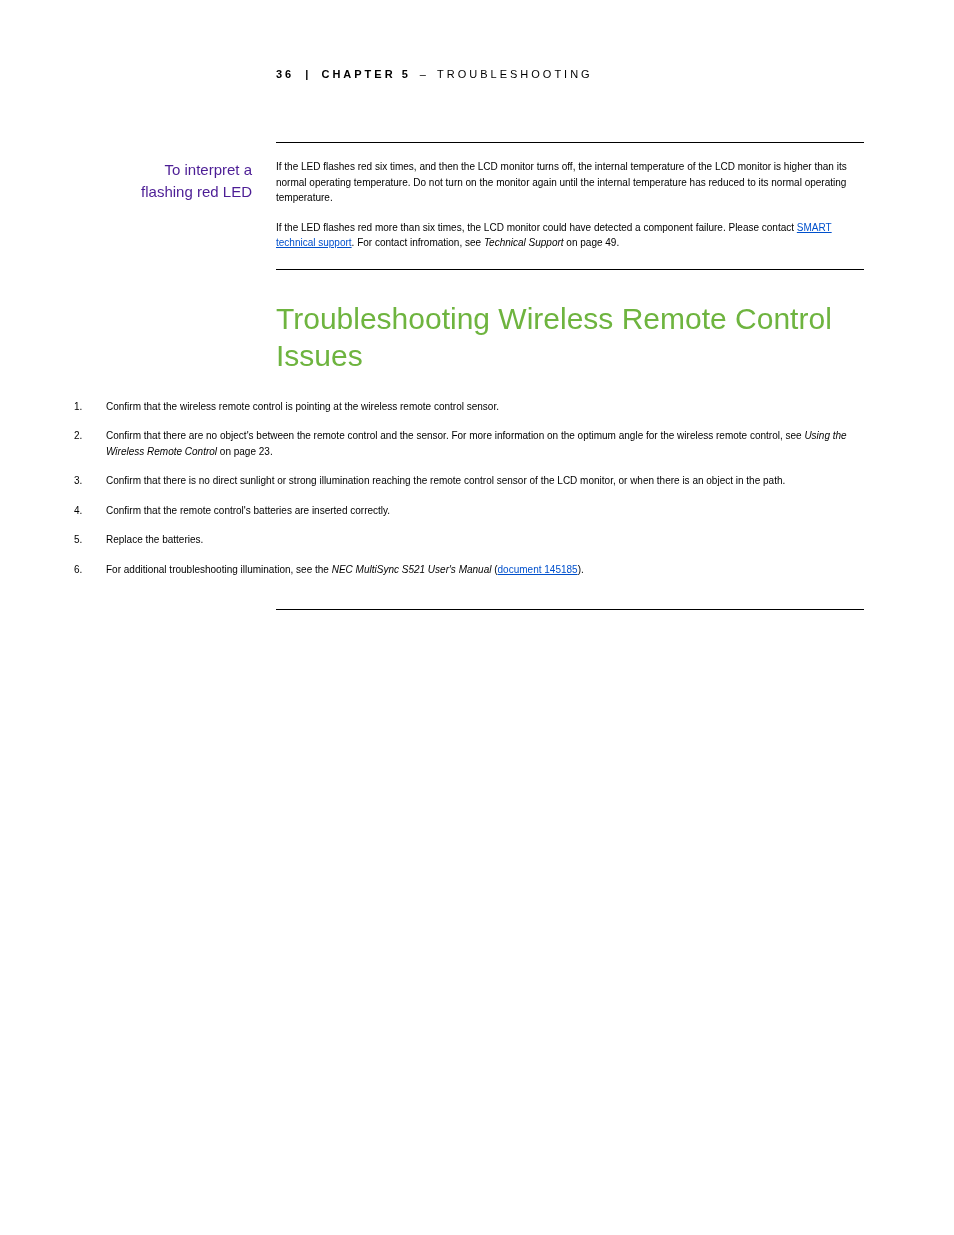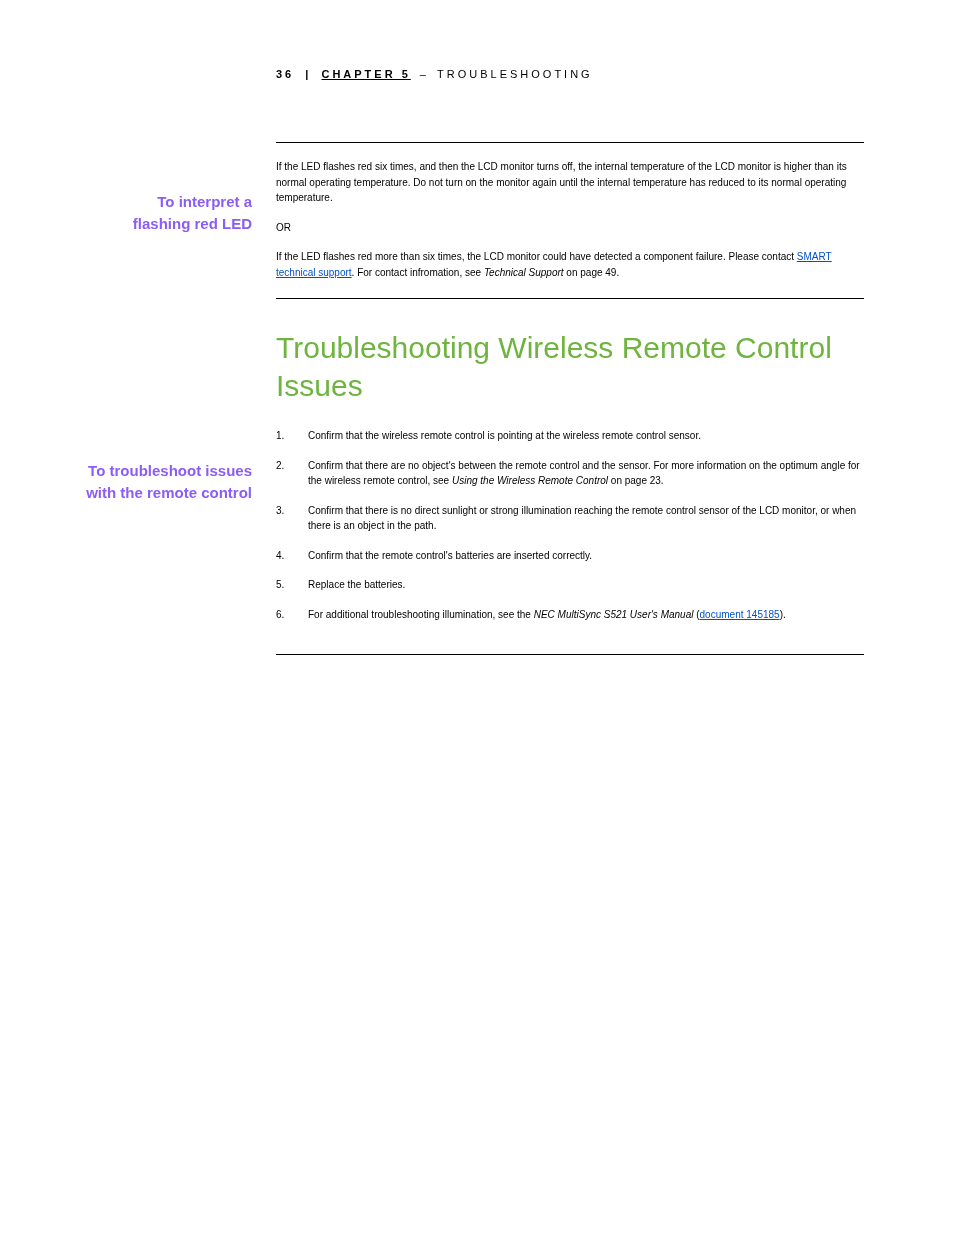--- a/index.html
+++ b/index.html
@@ -16,43 +16,42 @@
   }
   .header-line {
     font-size: 11px;
     letter-spacing: 2px;
     margin-left: 202px;
     margin-bottom: 62px;
     color: #000;
   }
   .header-line .pnum { font-weight: bold; letter-spacing: 3px; }
   .header-line .sep { margin: 0 6px; font-weight: bold; }
-  .header-line .chap { font-weight: bold; letter-spacing: 3px; text-decoration: underline; }
+  .header-line .chap { font-weight: bold; letter-spacing: 3px; }
   .header-line .dash { margin: 0 4px; }
   .header-line .tail { letter-spacing: 3px; }
   hr.rule {
     border: none;
     border-top: 1px solid #000;
     margin-left: 202px;
     margin-right: 0;
   }
   .block {
     display: flex;
     margin-top: 16px;
   }
   .sidehead {
     width: 202px;
     flex: 0 0 202px;
     text-align: right;
     padding-right: 24px;
-    font-weight: bold;
+    font-weight: normal;
     font-size: 15px;
     line-height: 1.45;
-    color: #8b5cf6;
-    margin-top: 32px;
+    color: #4c1d95;
   }
   .body {
     flex: 1;
     font-size: 10px;
     line-height: 1.55;
     color: #000;
   }
   .body p { margin-bottom: 14px; }
   .body p:last-child { margin-bottom: 0; }
   a.link { color: #0050cc; text-decoration: underline; }
@@ -99,34 +98,29 @@
 
   <hr class="rule">
 
   <div class="block">
     <div class="sidehead">
       <span>To interpret a</span><br>
       <span>flashing red LED</span>
     </div>
     <div class="body">
       <p>If the LED flashes red six times, and then the LCD monitor turns off, the internal temperature of the LCD monitor is higher than its normal operating temperature. Do not turn on the monitor again until the internal temperature has reduced to its normal operating temperature.</p>
-      <p>OR</p>
       <p><span>If the LED flashes red more than six times, the LCD monitor could have detected a component failure. Please contact </span><a href="#" class="link">SMART technical support</a><span>. For contact infromation, see </span><em class="ital">Technical Support</em><span> on page 49.</span></p>
     </div>
   </div>
 
   <hr class="rule" style="margin-top:18px">
 
   <h1 class="section-title">Troubleshooting Wireless Remote Control Issues</h1>
 
   <div class="block">
-    <div class="sidehead">
-      <span>To troubleshoot issues</span><br>
-      <span>with the remote control</span>
-    </div>
     <div class="body">
       <ol class="steps">
         <li><span>Confirm that the wireless remote control is pointing at the wireless remote control sensor.</span></li>
         <li><span>Confirm that there are no object's between the remote control and the sensor. For more information on the optimum angle for the wireless remote control, see </span><em class="ital">Using the Wireless Remote Control</em><span> on page 23.</span></li>
         <li><span>Confirm that there is no direct sunlight or strong illumination reaching the remote control sensor of the LCD monitor, or when there is an object in the path.</span></li>
         <li><span>Confirm that the remote control's batteries are inserted correctly.</span></li>
         <li><span>Replace the batteries.</span></li>
         <li><span>For additional troubleshooting illumination, see the </span><em class="ital">NEC MultiSync S521 User's Manual</em><span> (</span><a href="#" class="link">document 145185</a><span>).</span></li>
       </ol>
     </div>

